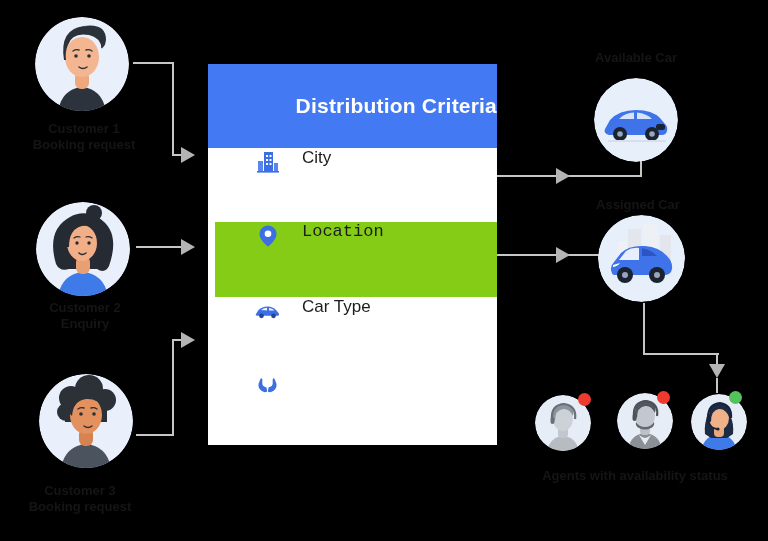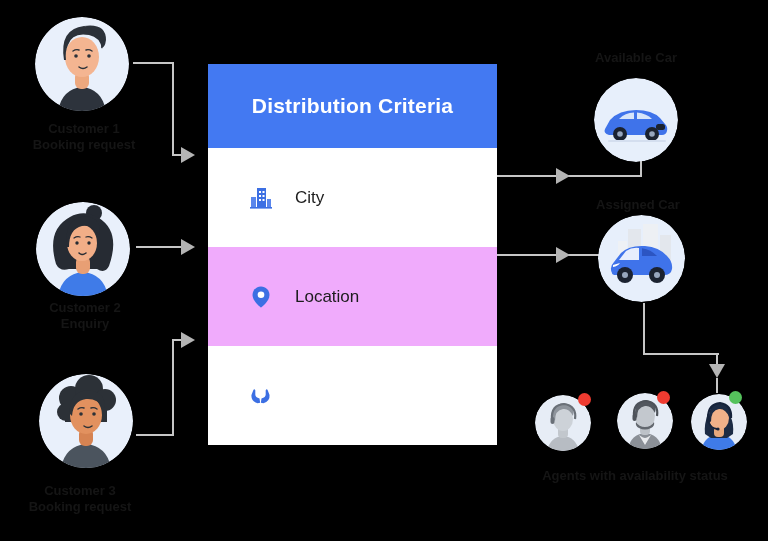--- a/index.html
+++ b/index.html
@@ -10,24 +10,24 @@
   .line{position:absolute;background:#c6c6c6;}
   .arrow-right{position:absolute;width:0;height:0;
     border-top:8px solid transparent;border-bottom:8px solid transparent;
     border-left:14px solid #b4b4b4;}
   .arrow-down{position:absolute;width:0;height:0;
     border-left:8px solid transparent;border-right:8px solid transparent;
     border-top:14px solid #b4b4b4;}
   
   .panel{position:absolute;left:208px;top:64px;width:289px;height:381px;background:#fff;
          display:flex;flex-direction:column;}
-  .panel-header{height:84px;background:#4379F2;display:flex;align-items:center;justify-content:center;}
+  .panel-header{height:84px;background:#4379F2;display:flex;align-items:center;justify-content:flex-end;}
   .panel-header span{color:#fff;font-size:21px;font-weight:bold;letter-spacing:.2px;}
-  .row{flex:1;display:flex;align-items:center;background:#fff;}
-  .row.alt{background:#f0abfc;}
+  .row{flex:1;display:flex;background:#fff;margin-left:7px;}
+  .row.alt{background:#84cc16;font-family:Liberation Mono, monospace;}
   .ricon{width:27px;height:27px;margin-left:39px;display:flex;align-items:center;justify-content:center;flex:none;}
   .rlabel{margin-left:21px;font-size:17px;color:#1c1c1c;font-weight:500;}
   
   .circle{position:absolute;border-radius:50%;overflow:hidden;}
   
   .cap{position:absolute;text-align:center;color:#151515;font-size:13px;line-height:16px;font-weight:600;}
   .dot{position:absolute;width:13px;height:13px;border-radius:50%;}
 </style>
 </head>
 <body>
@@ -147,20 +147,31 @@
       <span class="ricon">
         <svg width="24" height="24" viewBox="0 0 26 26">
           <path d="M13,1.5 C7.8,1.5 3.8,5.6 3.8,10.8 C3.8,17.8 13,24.5 13,24.5 C13,24.5 22.2,17.8 22.2,10.8 C22.2,5.6 18.2,1.5 13,1.5 Z" fill="#3C6FE3"></path>
           <circle cx="13" cy="10.6" r="3.6" fill="#fff"></circle>
         </svg>
       </span>
       <span class="rlabel">Location</span>
     </div>
     <div class="row">
       <span class="ricon">
+        <svg width="27" height="27" viewBox="0 0 27 27">
+          <path d="M2,17 L4.5,13 Q8,9.5 13.5,9.5 Q19,9.5 22,13 L24.5,16 Q26,18.5 23.5,18.8 L3.5,18.8 Q1,18.5 2,17 Z" fill="#3C6FE3"></path>
+          <path d="M7,13 Q10,10.8 13,10.8 L13,13.6 Z M15,10.9 Q18.5,11.3 20.5,13.6 L15,13.6 Z" fill="#fff" opacity="0.9"></path>
+          <circle cx="7.5" cy="18.8" r="2.4" fill="#24459A"></circle>
+          <circle cx="19.5" cy="18.8" r="2.4" fill="#24459A"></circle>
+        </svg>
+      </span>
+      <span class="rlabel">Car Type</span>
+    </div>
+    <div class="row">
+      <span class="ricon">
         <svg width="25" height="25" viewBox="0 0 26 26">
           <path d="M10,21 Q3,19 3.6,12.5 L5.5,7.5 Q6.5,5.5 7.6,7.5 L7.6,12 Q7.6,15 12,16 L12.6,20.6 Z" fill="#3C6FE3"></path>
           <path d="M16,21 Q23,19 22.4,12.5 L20.5,7.5 Q19.5,5.5 18.4,7.5 L18.4,12 Q18.4,15 14,16 L13.4,20.6 Z" fill="#3C6FE3"></path>
         </svg>
       </span>
     </div>
   </div>
 
   <div class="cap" style="left:566px;top:50px;width:140px;">
     <div>Available Car</div>

